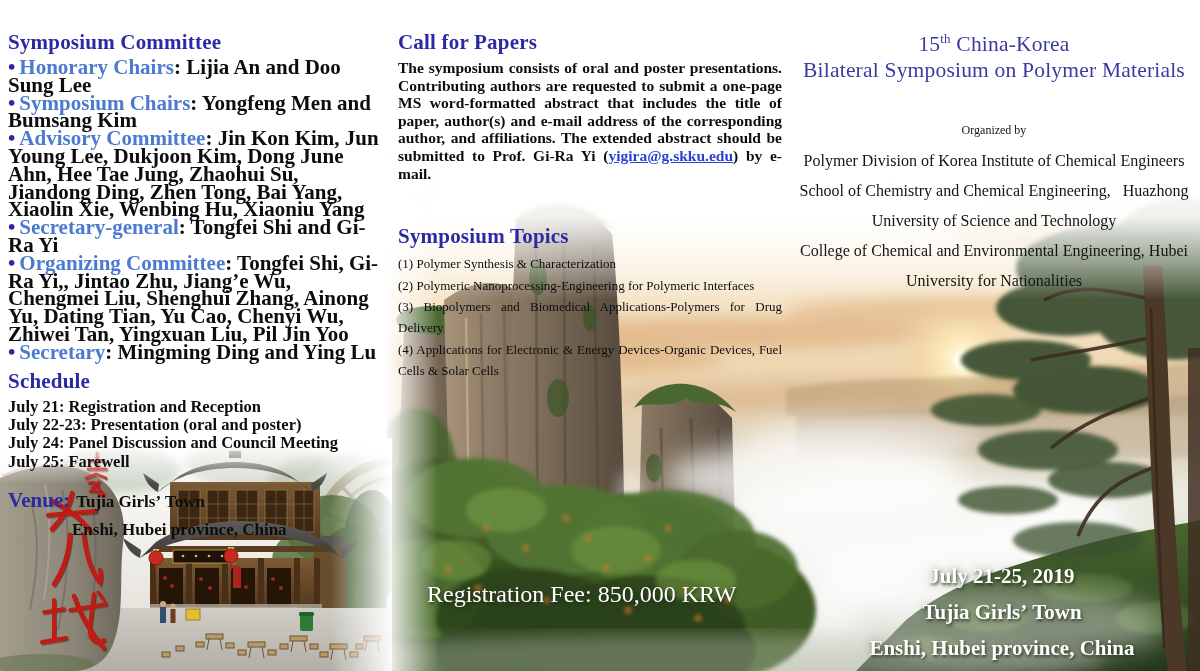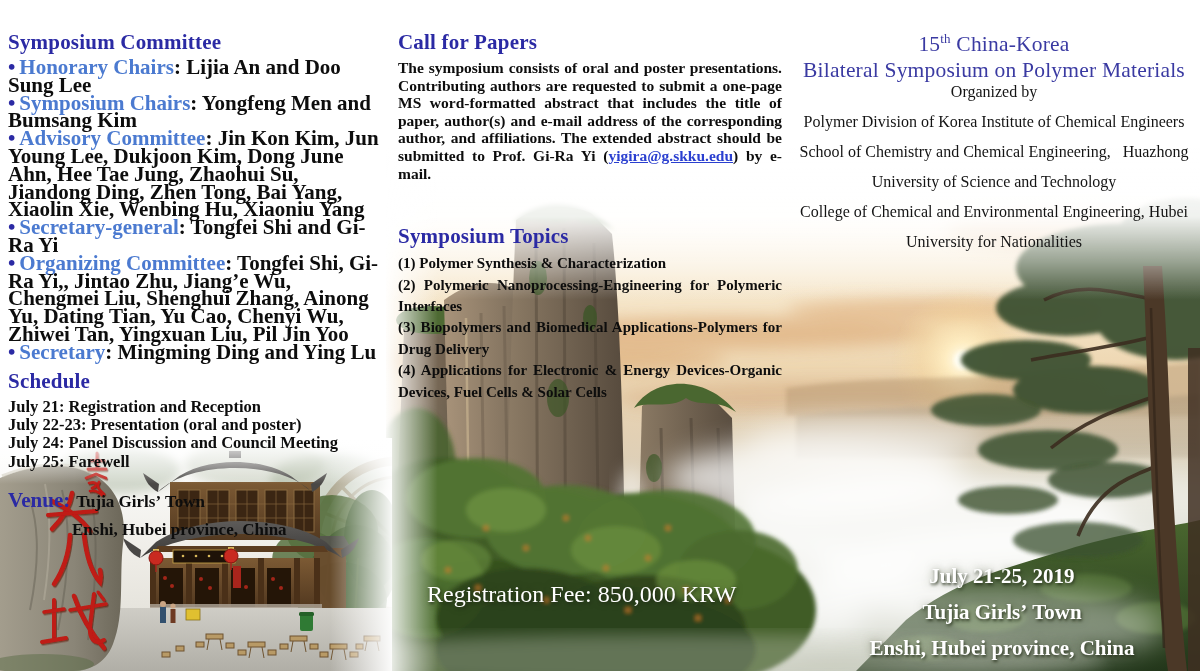--- a/index.html
+++ b/index.html
@@ -26,32 +26,32 @@
   .venue-line{margin-top:17px;font-weight:bold;}
   .venue-label{font-size:21px;color:#2b2aa4;}
   .venue-name{font-size:17px;color:#0d0d0d;margin-left:6px;}
   .venue-city{margin-top:7px;padding-left:64px;font-size:17px;font-weight:bold;color:#0d0d0d;}
 
   
   .col-mid{position:absolute;left:398px;top:30px;width:384px;color:#0d0d0d;}
   .cfp-body{font-size:15.5px;line-height:17.6px;font-weight:bold;text-align:justify;}
   .email{color:#2a3fd0;text-decoration:underline;overflow-wrap:anywhere;}
   .topics-block{margin-top:42px;}
-  .t-item{font-size:15px;line-height:21.4px;font-weight:bold;text-align:justify;}
+  .t-item{font-size:13px;line-height:21.4px;font-weight:normal;text-align:justify;}
   .reg-fee{
     position:absolute;left:427px;top:581px;width:330px;
     font-size:24px;font-weight:normal;color:#ffffff;white-space:nowrap;
     text-shadow:1px 2px 3px rgba(35,45,25,.8), 0 0 9px rgba(60,70,40,.45);
   }
 
   
   .col-right{position:absolute;left:790px;top:26px;width:408px;text-align:center;}
   .title{font-size:21.5px;line-height:26px;color:#3a3aa2;letter-spacing:.2px;}
   .title sup{font-size:13px;}
-  .orgby{font-size:16px;line-height:17px;color:#141414;}
+  .orgby{margin-top:39px;font-size:12px;line-height:17px;color:#141414;}
   .orgline{margin-top:13px;font-size:16px;line-height:17px;color:#141414;}
   .photo-caption{
     position:absolute;left:828px;top:558px;width:348px;text-align:center;
     color:#ffffff;font-weight:bold;font-size:21px;line-height:36px;
     text-shadow:1px 2px 3px rgba(35,45,25,.8), 0 0 8px rgba(60,70,40,.5);
   }
 </style>
 </head>
 <body>
 

